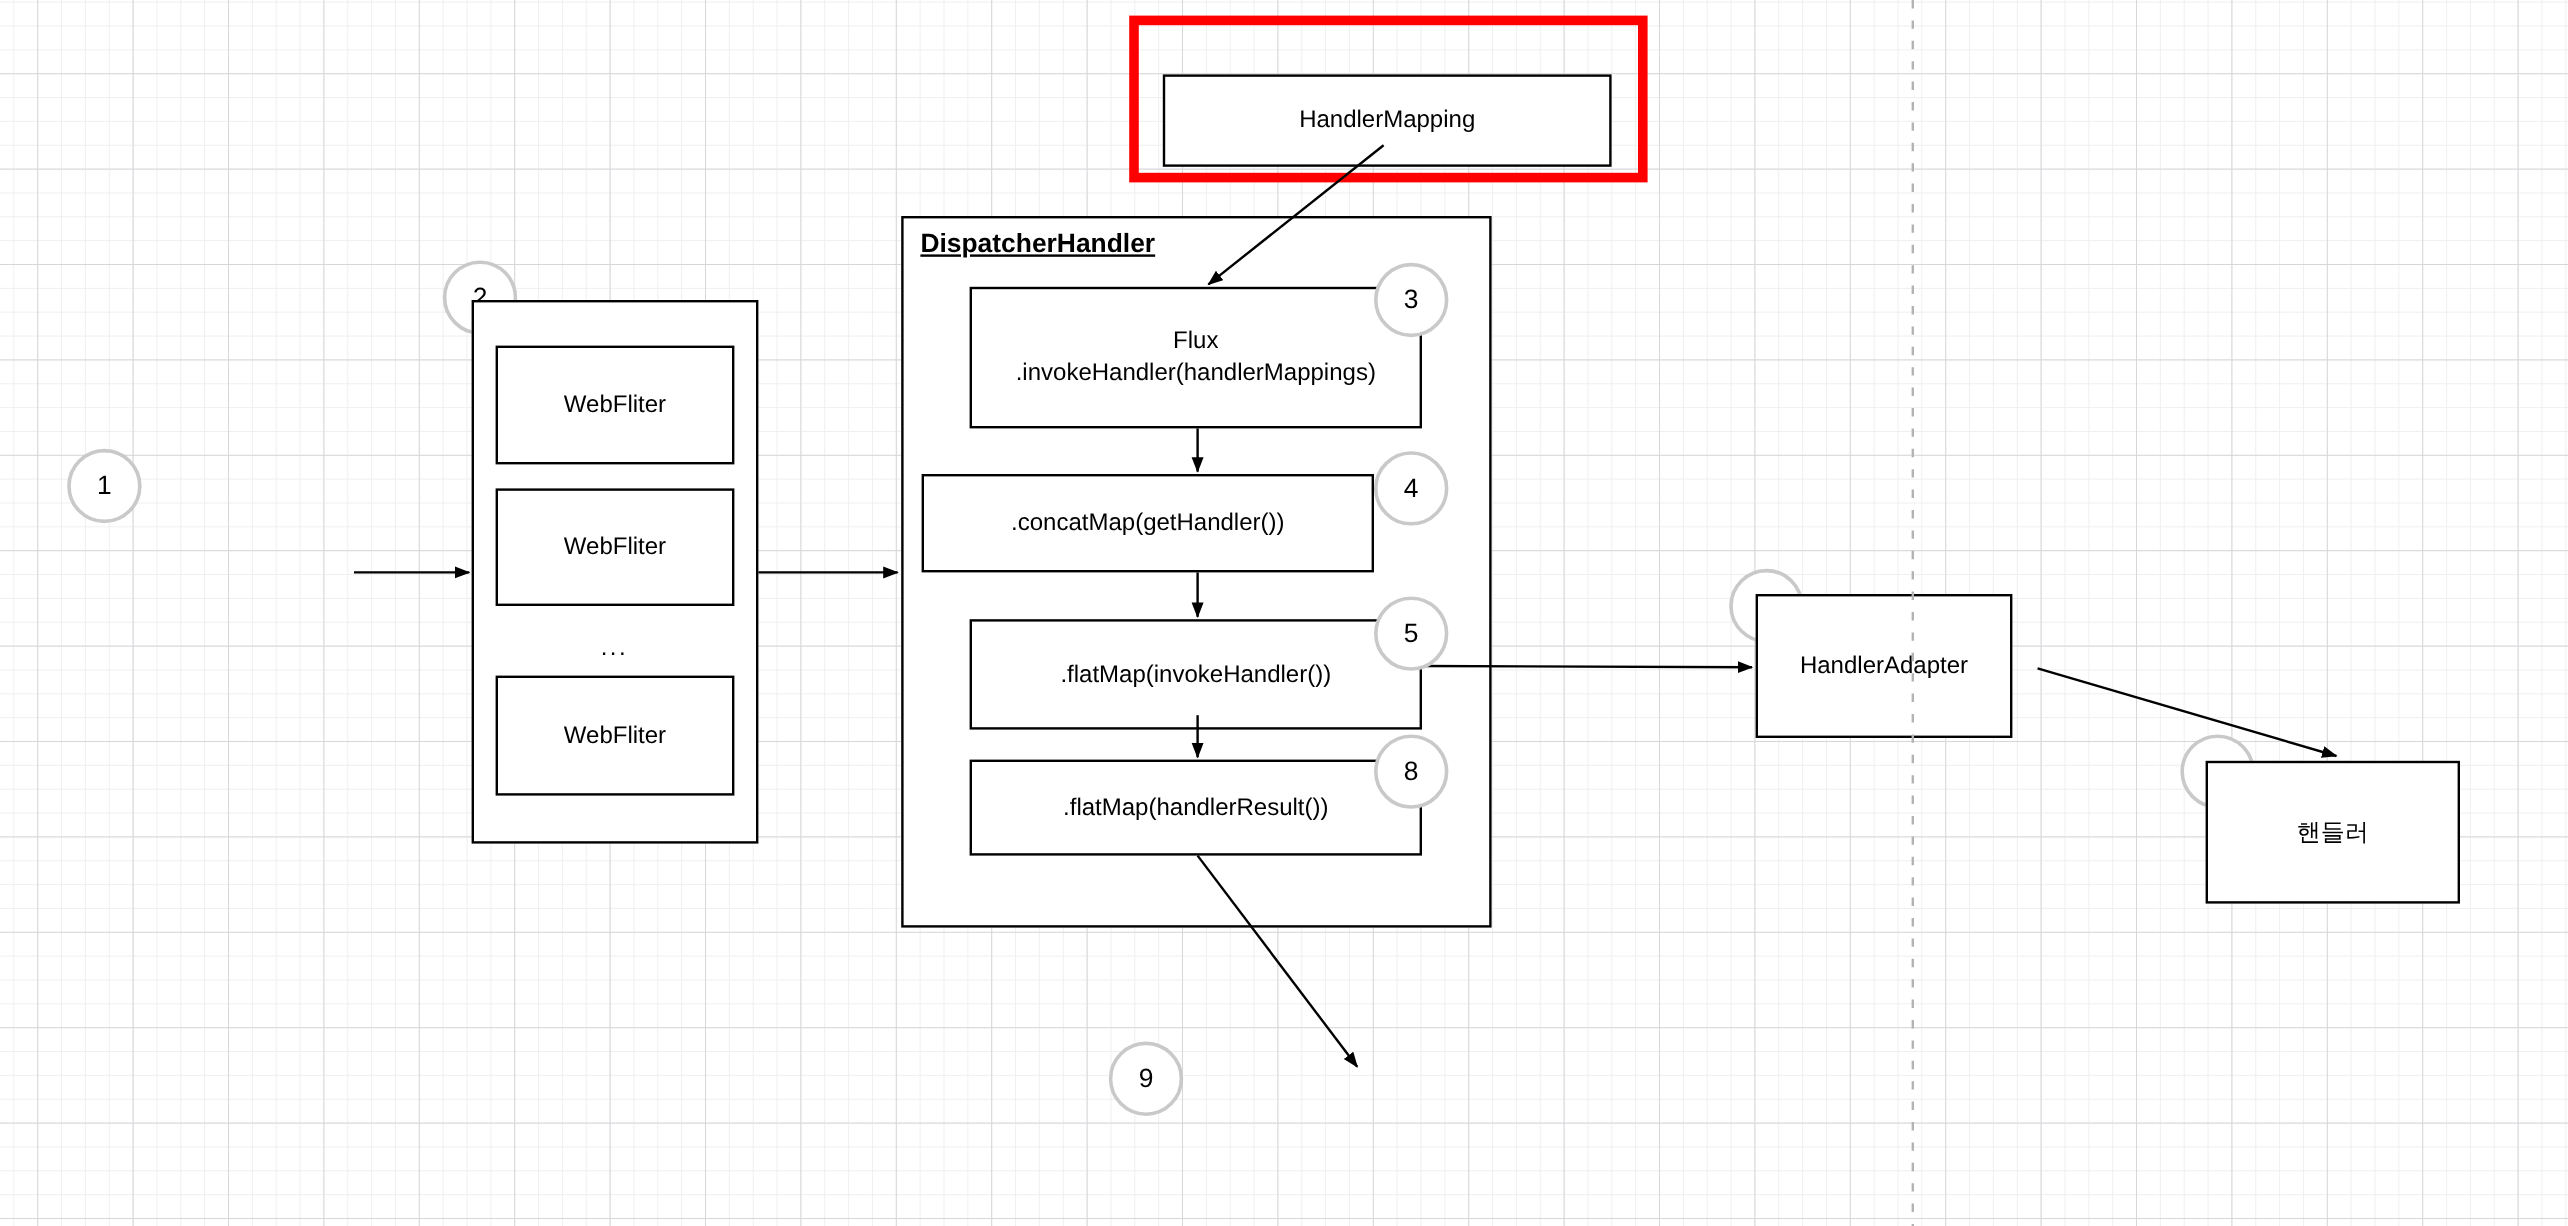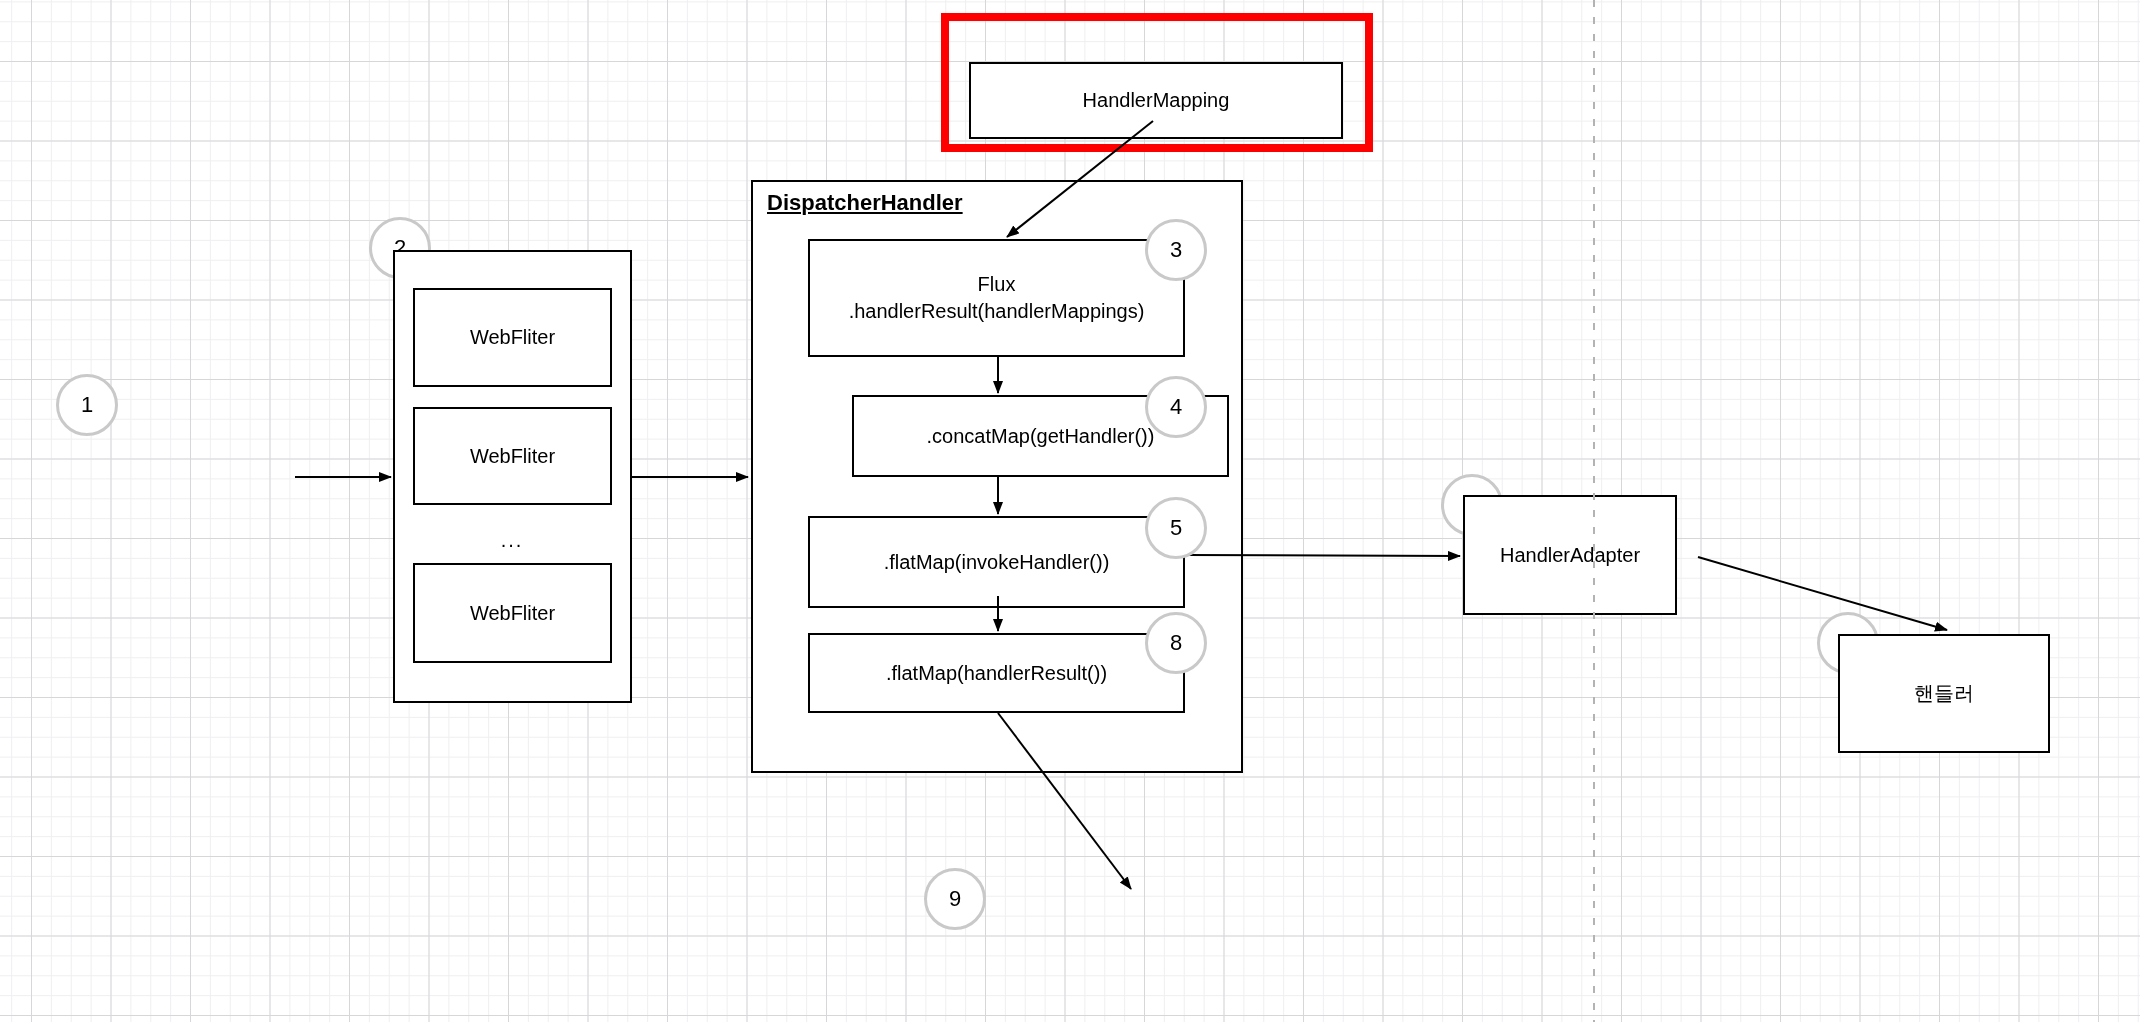--- a/index.html
+++ b/index.html
@@ -94,23 +94,23 @@
   <div class="hl-red" style="left:941px; top:13px; width:432px; height:139px;"></div>
   <div class="box" style="left:969px; top:42px; width:374px; height:77px;margin-top:20px;">
     <span>HandlerMapping</span>
   </div>
 
   <div class="container-box" style="left:751px; top:180px; width:492px; height:593px;">
     <div class="dh-title">DispatcherHandler</div>
   </div>
   <div class="box inner two-line" style="left:808px; top:239px; width:377px; height:118px; flex-direction:column;">
     <span>Flux</span>
-    <span>.handlerResult(handlerMappings)</span>
+    <span>.invokeHandler(handlerMappings)</span>
   </div>
-  <div class="box inner" style="left:852px; top:395px; width:377px; height:82px;text-align:right;">
+  <div class="box inner" style="left:768px; top:395px; width:377px; height:82px;text-align:right;">
     <span>.concatMap(getHandler())</span>
   </div>
   <div class="box inner" style="left:808px; top:516px; width:377px; height:92px;justify-content:center;">
     <span>.flatMap(invokeHandler())</span>
   </div>
   <div class="box inner" style="left:808px; top:633px; width:377px; height:80px;">
     <span>.flatMap(handlerResult())</span>
   </div>
 
   <div class="box" style="left:1463px; top:495px; width:214px; height:120px;">

